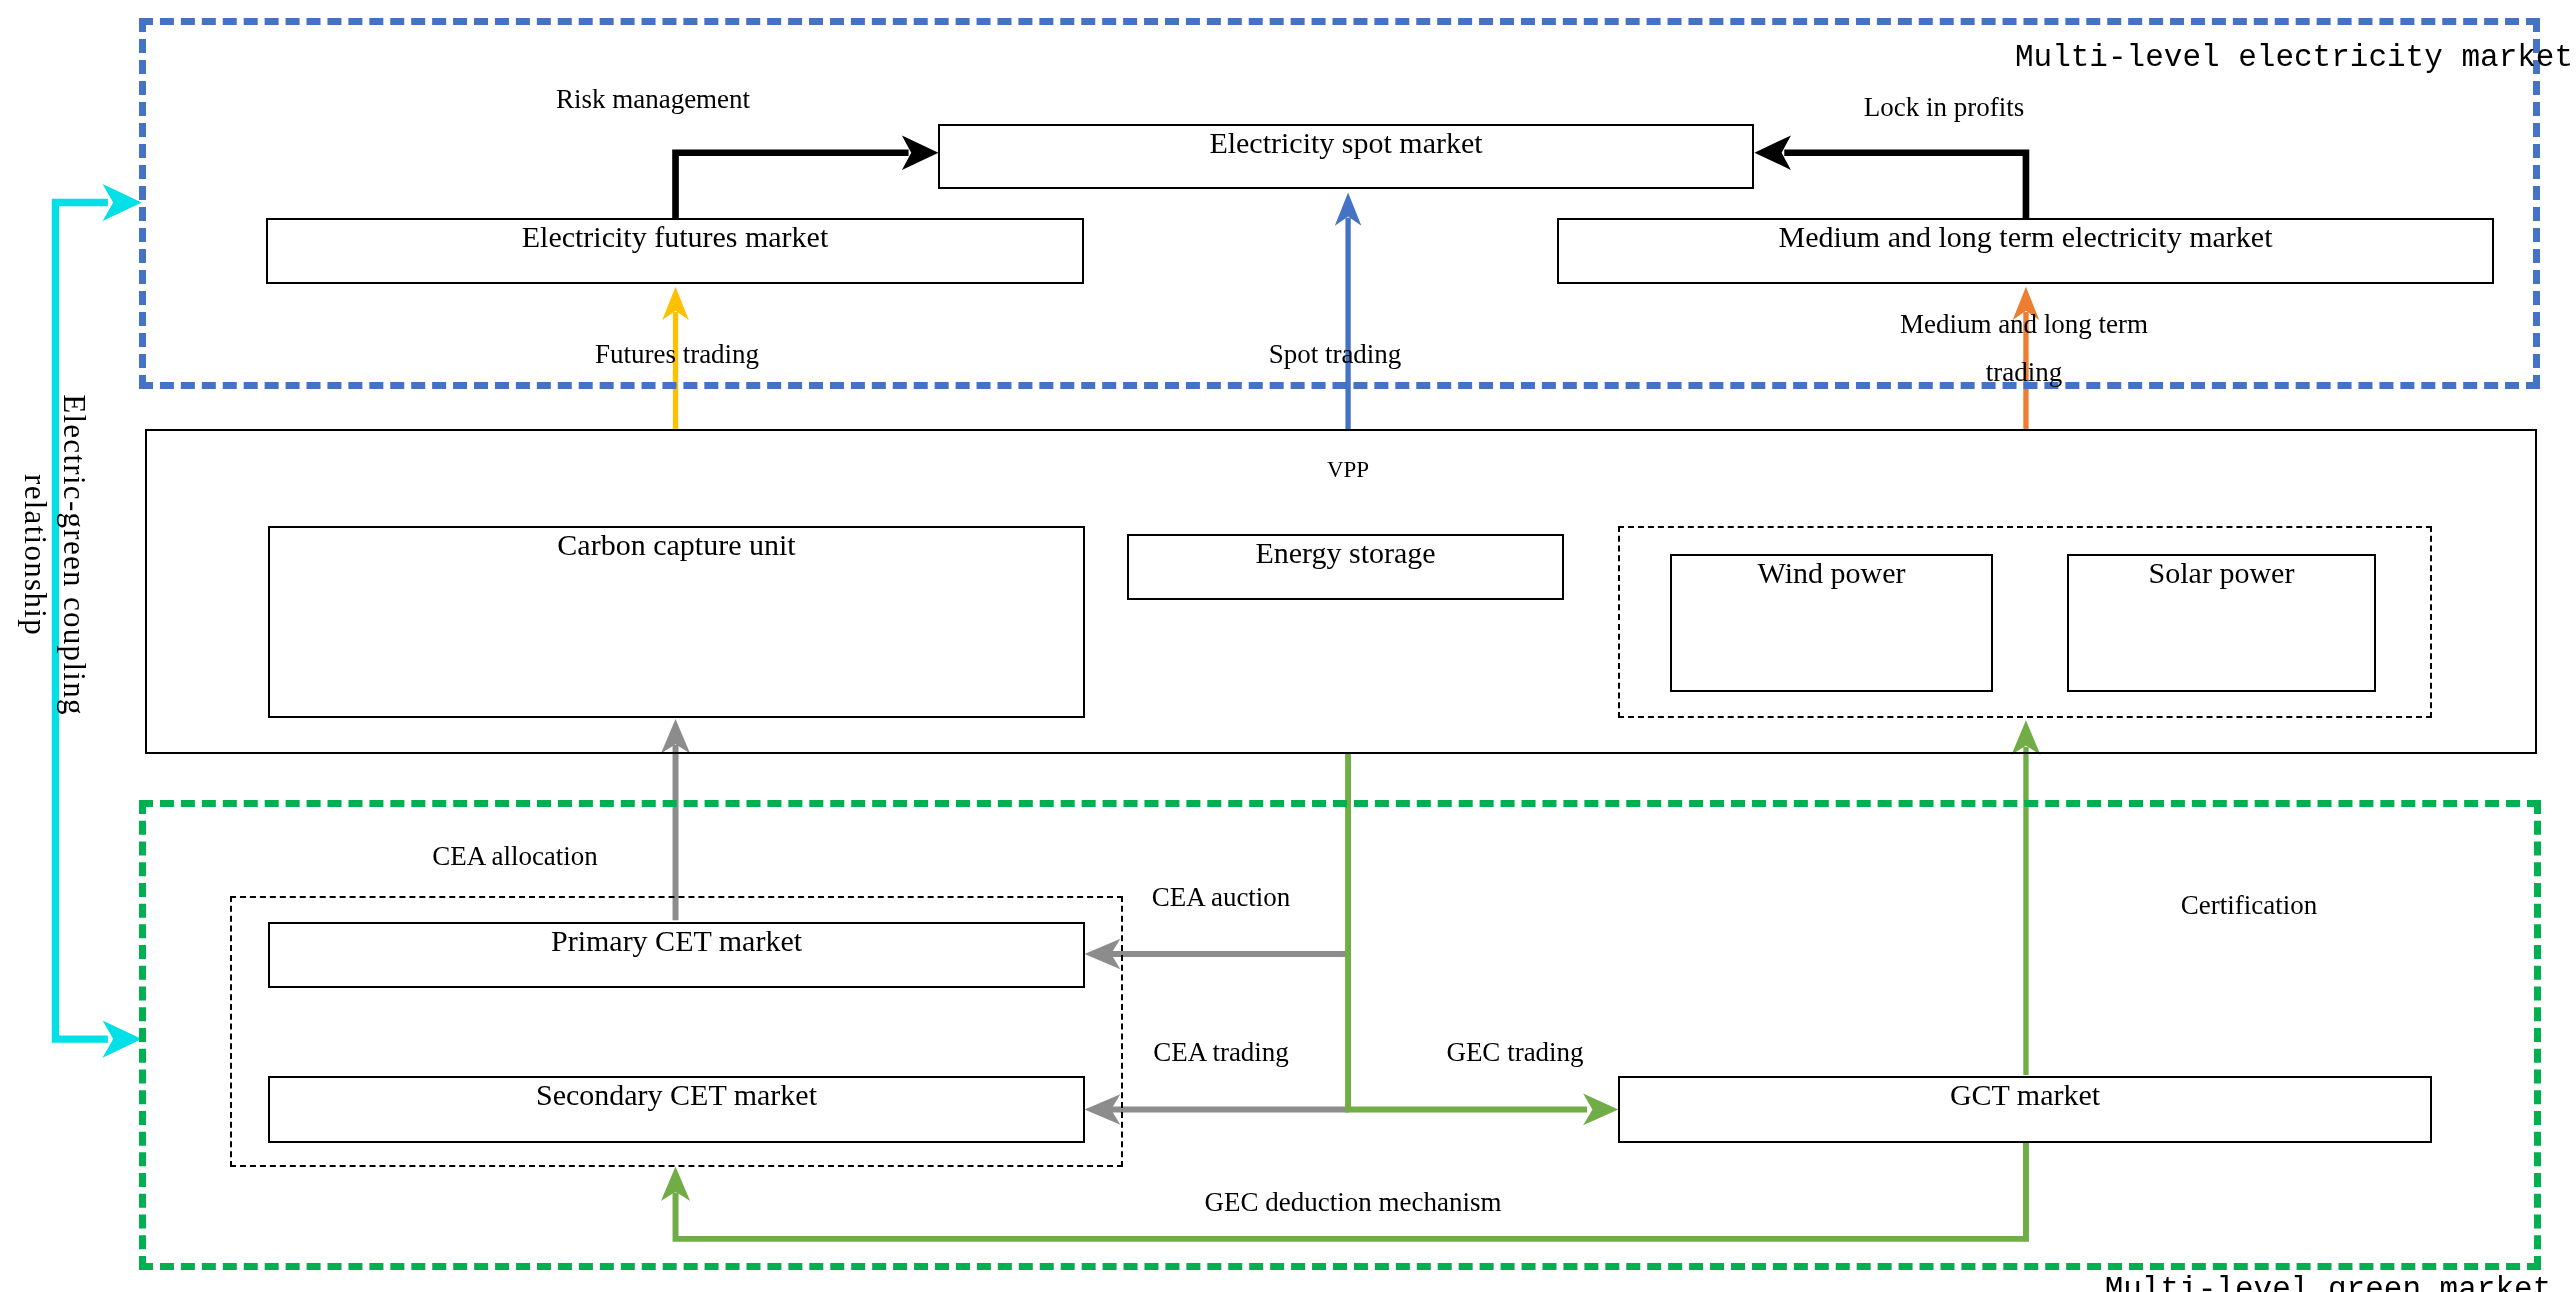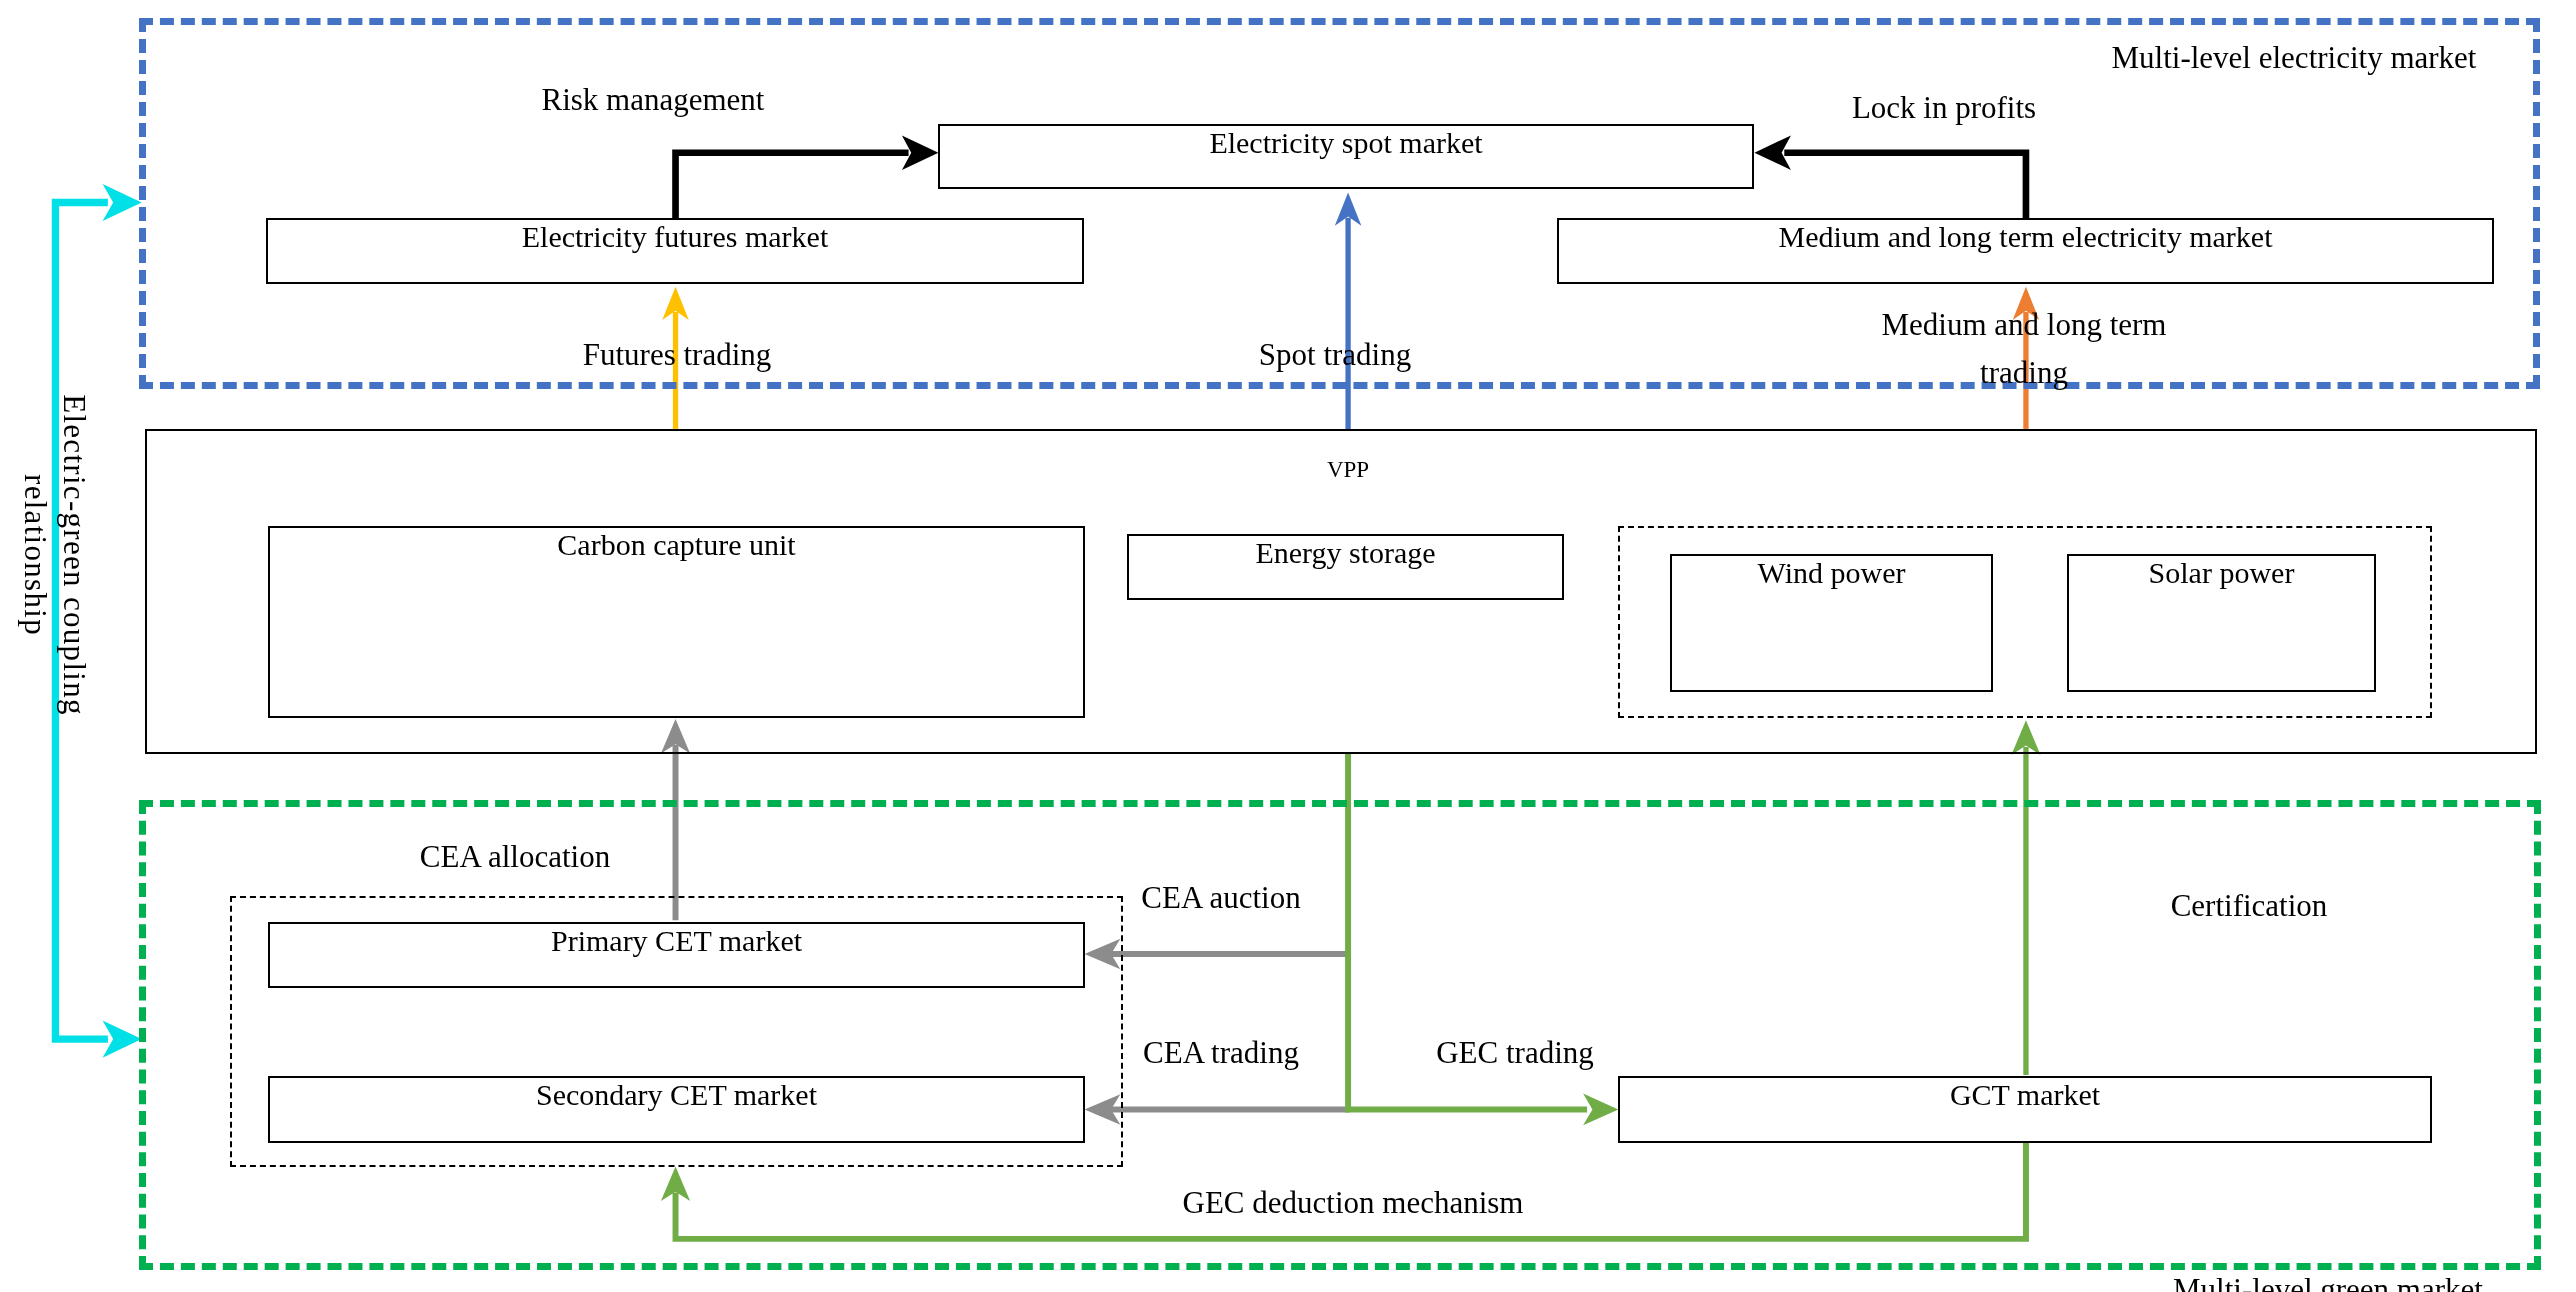--- a/index.html
+++ b/index.html
@@ -19,23 +19,23 @@
   .frame.green{border:7.3px dashed var(--green_dashed);}
   .frame.solid{border:2.7px solid var(--ink);}
   .frame.thin-dash{border:2px dashed var(--ink);}
   .node{
     position:absolute;box-sizing:border-box;border:2.7px solid var(--ink);
     display:flex;align-items:flex-start;justify-content:center;
     font-size:30px;white-space:nowrap;background:transparent;
   }
   .lbl{
     position:absolute;transform:translate(-50%,-50%);
-    font-size:31px;white-space:nowrap;line-height:1.15;
+    font-size:27px;white-space:nowrap;line-height:1.15;
   }
-  .lbl.title{font-size:31px;}
+  .lbl.title{font-size:31px;font-family:Liberation Mono, monospace;}
   #coupling-label{
     position:absolute;left:55px;top:555px;width:478px;text-align:center;
     transform:translate(-50%,-50%) rotate(90deg);
     font-size:31px;line-height:39px;letter-spacing:1.3px;
   }
   #coupling-label div{white-space:nowrap;}
 </style>
 </head>
 <body>
 

